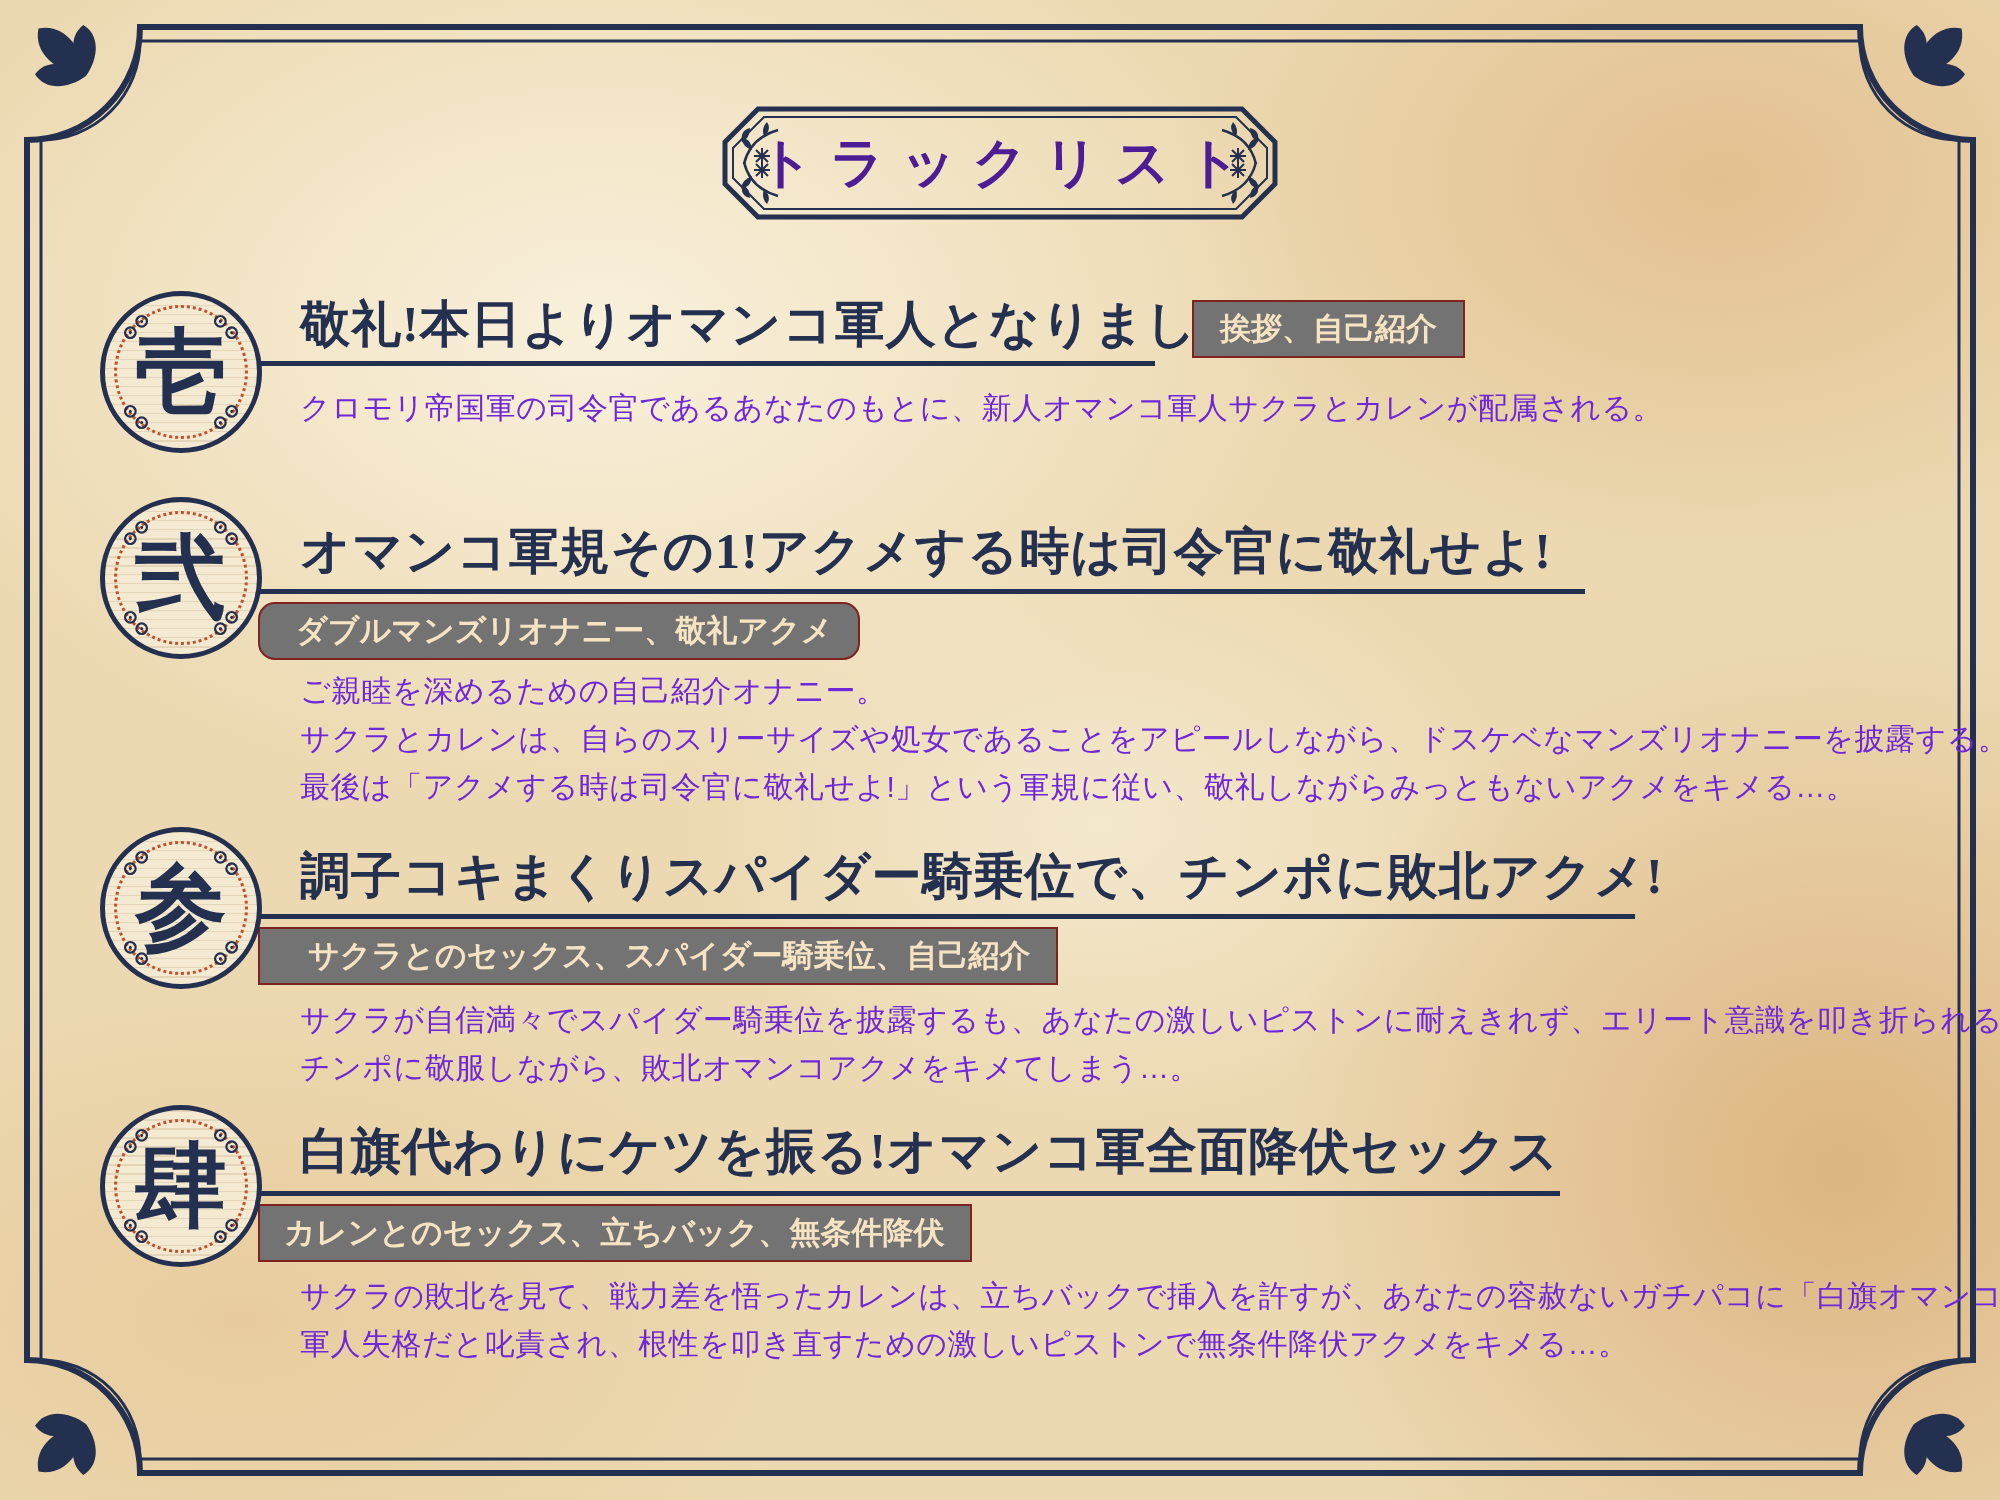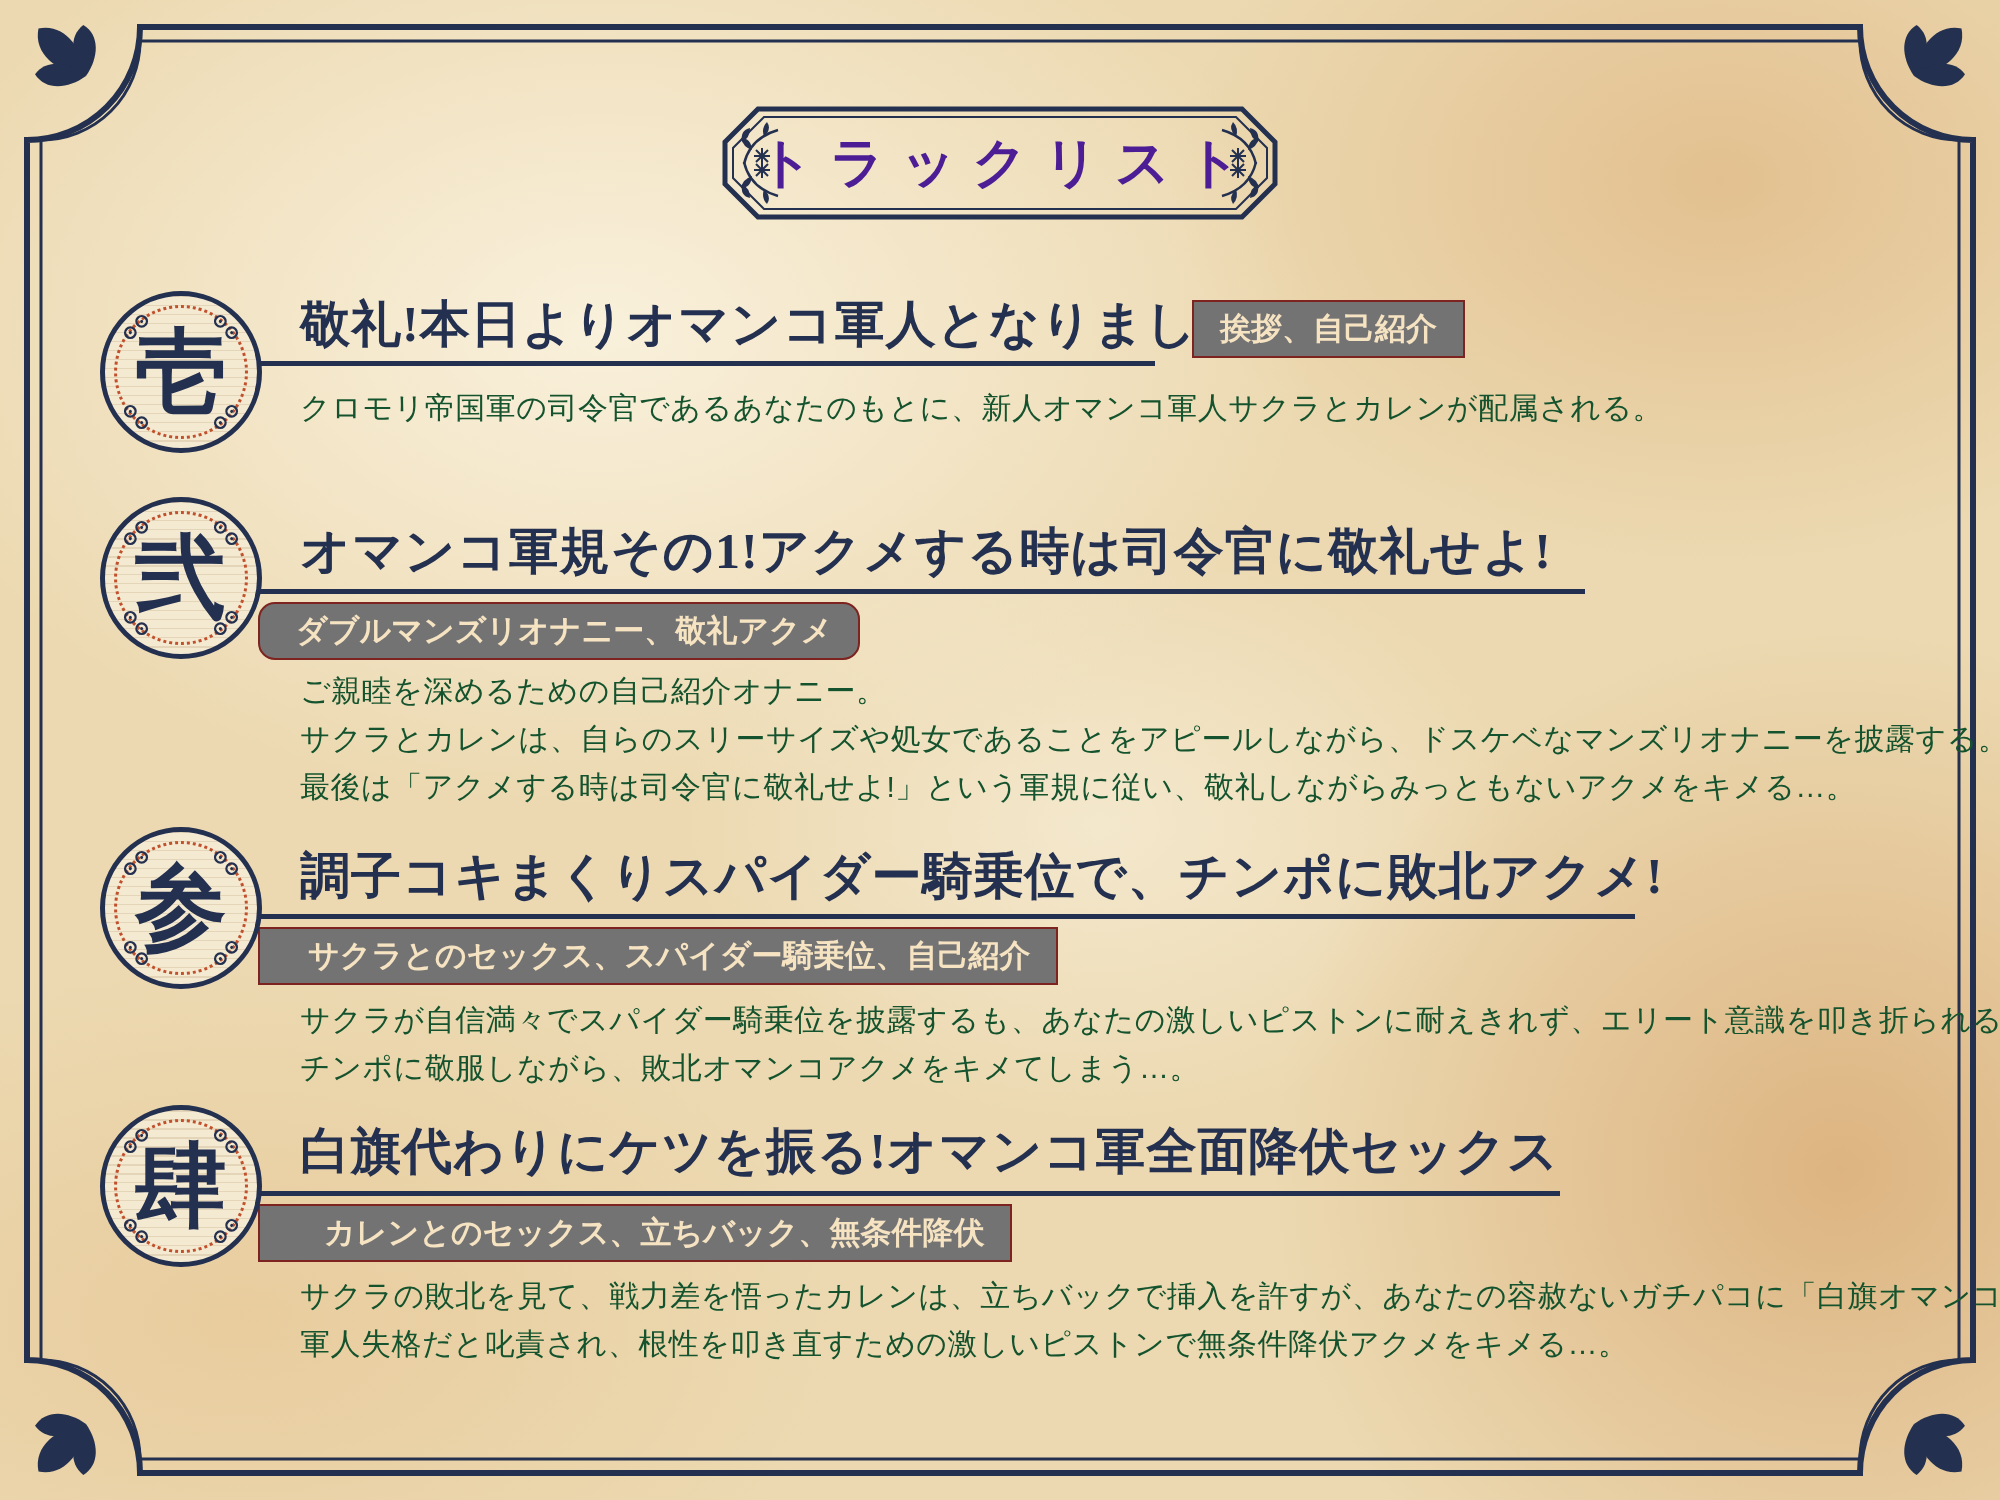--- a/index.html
+++ b/index.html
@@ -71,24 +71,24 @@
   .tag{
     box-sizing:border-box;white-space:nowrap;
     background:#737373;border:2px solid #7d2320;color:#f6e3c2;
     font-family:"Liberation Serif","DejaVu Serif",serif;
     font-size:31px;font-weight:700;line-height:1;
     padding:11px 26px 12px 26px;z-index:2;
   }
   .tag1{left:1192px;top:300px;}
   .tag2{left:258px;top:602px;padding-left:36px;border-radius:17px;}
   .tag3{left:258px;top:927px;padding-left:48px;}
-  .tag4{left:258px;top:1204px;padding-left:64px;}
-
-  
-  .desc{left:300px;color:#14532d;font-size:30px;line-height:48px;z-index:2;}
+  .tag4{left:258px;top:1204px;padding-left:24px;}
+
+  
+  .desc{left:300px;color:#6d28d9;font-size:30px;line-height:48px;z-index:2;}
   .desc p{margin:0;white-space:nowrap;letter-spacing:.5px;}
   .desc1{top:384px;} .desc2{top:667px;} .desc3{top:996px;} .desc4{top:1272px;}
 </style>
 </head>
 <body>
 
 <svg id="frame" class="abs" width="2000" height="1500" viewBox="0 0 2000 1500">
   <defs>
     <g id="splash">
       <path d="M0,0 C-15,-20 -18,-44 0,-56 C18,-44 15,-20 0,0" transform="rotate(-45) scale(1.2)"></path>

